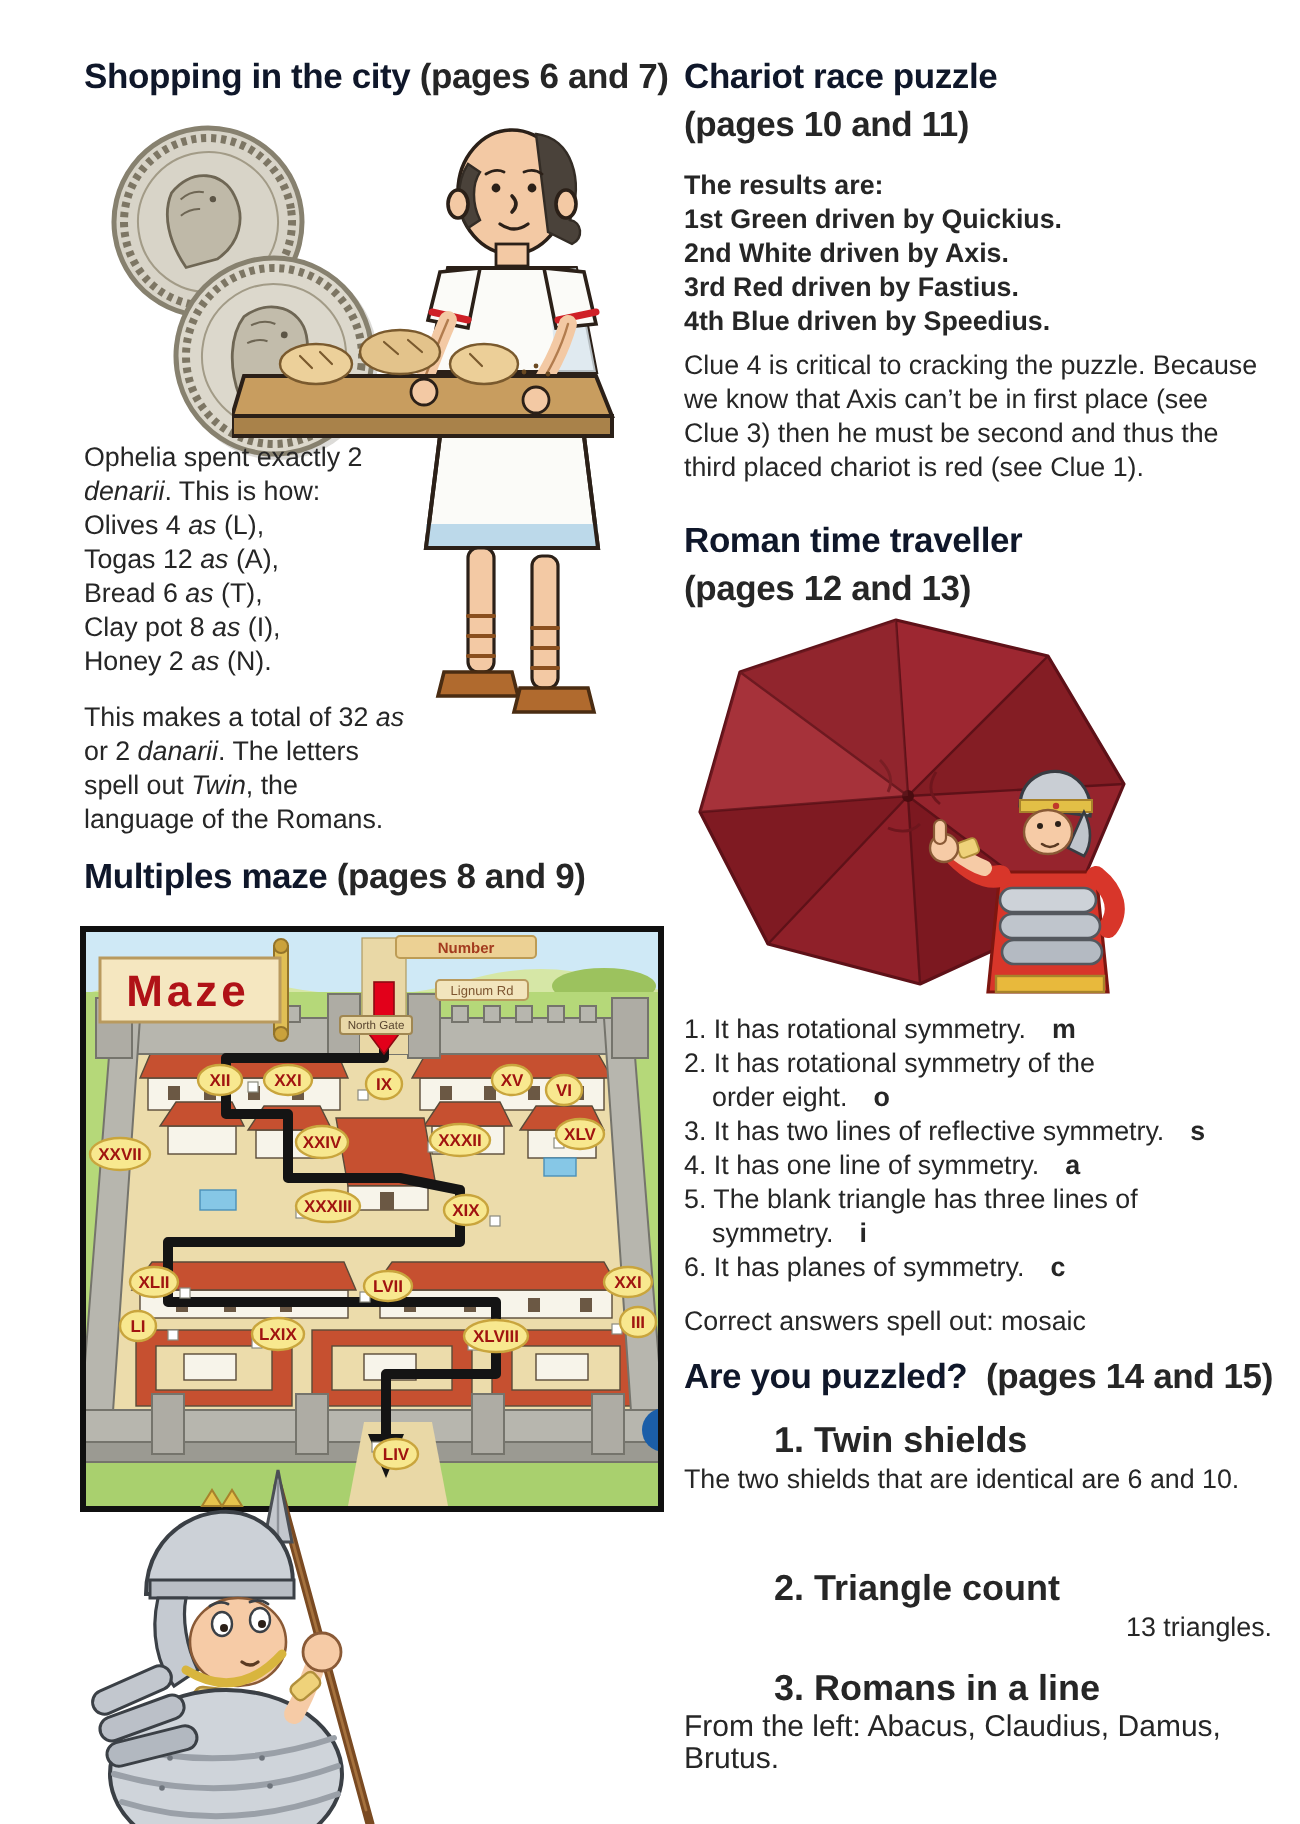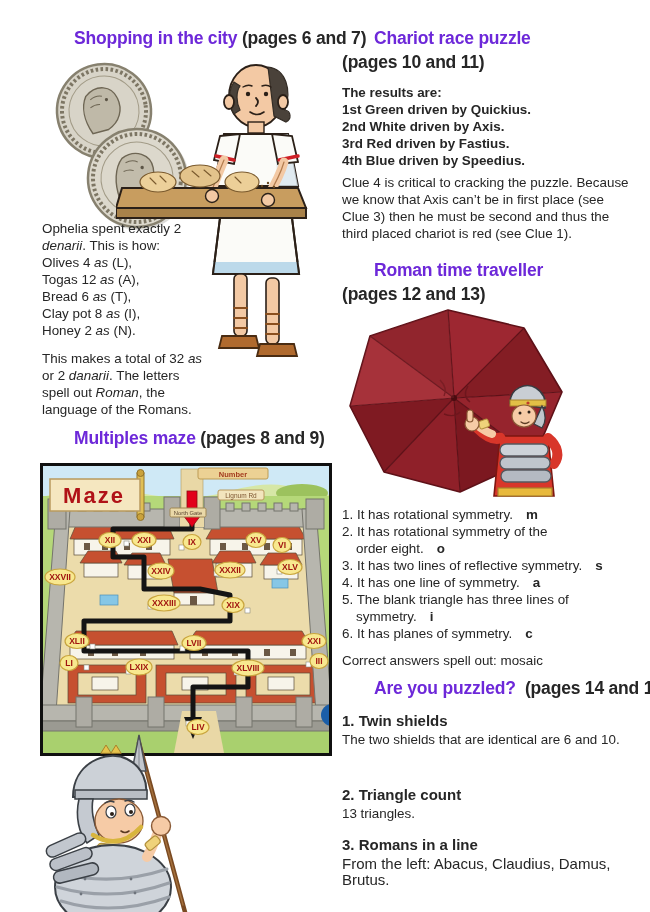--- a/index.html
+++ b/index.html
@@ -1,27 +1,27 @@
 <!DOCTYPE html>
 <html><head>
 <meta charset="utf-8">
 <style>
   html,body{margin:0;padding:0;}
   body{width:650px;height:912px;position:relative;background:#ffffff;
        font-family:"Liberation Sans",sans-serif;color:#262626;overflow:hidden;}
   .abs{position:absolute;}
   .h{font-size:17.5px;font-weight:bold;letter-spacing:-0.2px;white-space:nowrap;}
-  .red{color:#6d28d9;margin-left:32px;}
+  .red{color:#0f172a;}
   .bt{font-size:13.4px;line-height:17px;}
   .bt i{font-style:italic;}
   .sym{font-size:13.4px;line-height:17px;width:300px;}
   .sym-item{padding-left:14px;text-indent:-14px;}
   .ans{font-weight:bold;margin-left:13px;}
   .small{font-size:15px;line-height:16px;}
-  .subhead{font-size:15px;font-weight:bold;line-height:17px;}
+  .subhead{font-size:18px;font-weight:bold;line-height:17px;margin-left:45px;}
   svg text{font-family:"Liberation Sans",sans-serif;}
 </style>
 </head>
 <body>
 
 <div class="abs h" style="left:42px;top:28px;">
   <span class="red">Shopping in the city</span><span> (pages 6 and 7)</span>
 </div>
 
 <svg class="abs" style="left:42px;top:56px;" width="155" height="185" viewBox="0 0 155 185">
@@ -94,21 +94,21 @@
     <path d="M118 252 h13 M118 262 h13 M118 272 h13" stroke="#8a4f1e" stroke-width="2"></path>
     <path d="M150 258 h13 M150 268 h13 M150 278 h13" stroke="#8a4f1e" stroke-width="2"></path>
 
     <path d="M106 280 L140 280 L143 292 L103 292 Z" fill="#b06a2e" stroke="#4a2c12" stroke-width="1.8"></path>
     <path d="M144 288 L178 288 L181 300 L141 300 Z" fill="#b06a2e" stroke="#4a2c12" stroke-width="1.8"></path>
   </g>
 </svg>
 
 <div class="abs bt" style="left:42px;top:220px;width:210px;">Ophelia spent exactly 2<br><i>denarii</i>. This is how:<br>Olives 4 <i>as</i> (L),<br>Togas 12 <i>as</i> (A),<br>Bread 6 <i>as</i> (T),<br>Clay pot 8 <i>as</i> (I),<br>Honey 2 <i>as</i> (N).</div>
 
-<div class="abs bt" style="left:42px;top:350px;width:220px;">This makes a total of 32 <i>as</i><br>or 2 <i>danarii</i>. The letters<br>spell out <i>Roman</i>, the<br>language of the Romans.</div>
+<div class="abs bt" style="left:42px;top:350px;width:220px;">This makes a total of 32 <i>as</i><br>or 2 <i>danarii</i>. The letters<br>spell out <i>Twin</i>, the<br>language of the Romans.</div>
 
 <div class="abs h" style="left:42px;top:428px;">
   <span class="red">Multiples maze</span><span> (pages 8 and 9)</span>
 </div>
 
 <svg class="abs" style="left:40px;top:463px;" width="292" height="293" viewBox="0 0 292 293">
 
   <rect x="2" y="2" width="288" height="34" fill="#cfe9f6"></rect>
   <path d="M2 34 Q50 20 100 30 T190 28 T260 26 L290 32 L290 40 L2 40 Z" fill="#d6e7a6"></path>
   <ellipse cx="262" cy="30" rx="26" ry="9" fill="#9cc25e"></ellipse>
@@ -399,16 +399,16 @@
 <div class="abs bt" style="left:342px;top:652px;width:300px;">Correct answers spell out: mosaic</div>
 
 <div class="abs h" style="left:342px;top:678px;">
   <span class="red">Are you puzzled?</span><span style="white-space:pre;">  (pages 14 and 15)</span>
 </div>
 
 <div class="abs subhead" style="left:342px;top:712px;">1. Twin shields</div>
 <div class="abs bt" style="left:342px;top:731px;width:308px;">The two shields that are identical are 6 and 10.</div>
 
 <div class="abs subhead" style="left:342px;top:786px;">2. Triangle count</div>
-<div class="abs bt" style="left:342px;top:805px;width:308px;">13 triangles.</div>
+<div class="abs bt" style="left:328px;top:805px;width:308px;text-align:right;">13 triangles.</div>
 
 <div class="abs subhead" style="left:342px;top:836px;">3. Romans in a line</div>
 <div class="abs small" style="left:342px;top:856px;width:308px;">From the left: Abacus, Claudius, Damus, Brutus.</div>
 
 </body></html>

